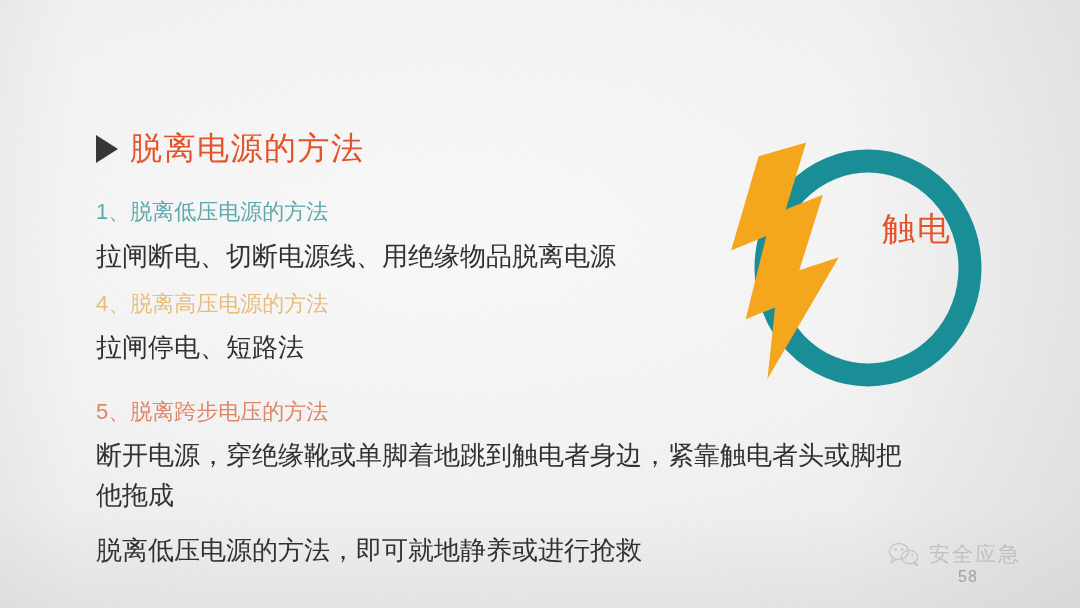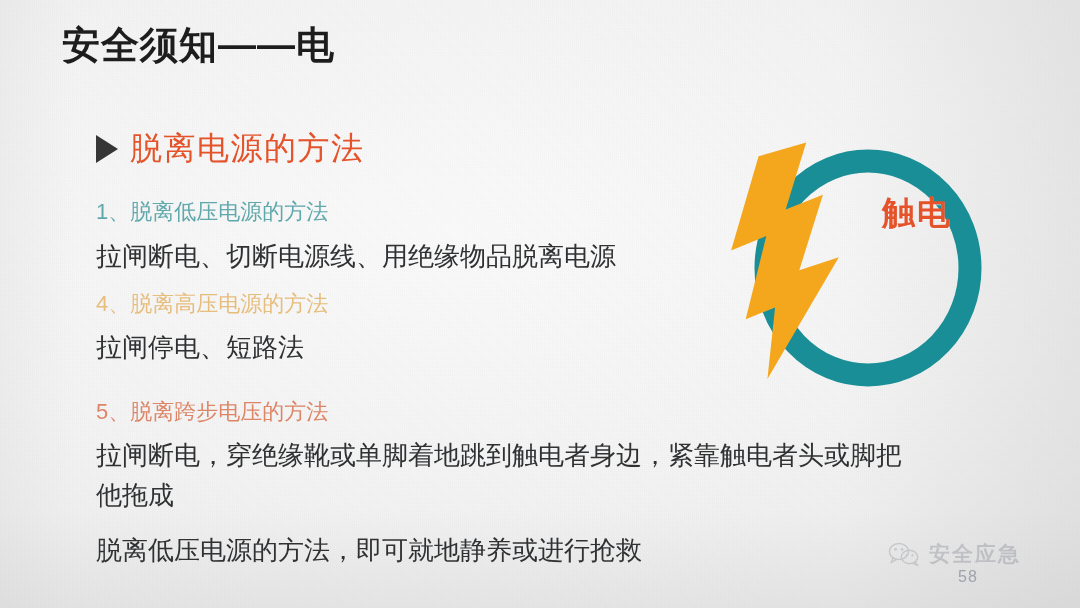--- a/index.html
+++ b/index.html
@@ -115,45 +115,45 @@
     left: 706px;
     top: 138px;
     width: 300px;
     height: 260px;
     z-index: 4;
   }
   #graphic svg { display: block; }
   .ring-label {
     position: absolute;
     left: 152px;
-    top: 56px;
+    top: 72px;
     width: 118px;
     text-align: center;
     font-size: 33px;
-    font-weight: bold;
+    font-weight: normal;
     color: #e4532a;
     line-height: 1.16;
     letter-spacing: 2px;
     text-shadow: 0 1px 0 rgba(255,255,255,0.55);
   }
 
   
   #watermark {
     position: absolute;
     left: 888px;
     top: 540px;
     display: flex;
     align-items: center;
     gap: 9px;
     opacity: 0.42;
     z-index: 5;
   }
   #watermark .wm-text {
     font-size: 21px;
-    font-weight: bold;
+    font-weight: normal;
     color: #8f949c;
     letter-spacing: 2px;
     white-space: nowrap;
   }
   #page-number {
     position: absolute;
     left: 958px;
     top: 568px;
     font-size: 16px;
     color: #9fa3aa;
@@ -162,39 +162,38 @@
   }
 </style>
 </head>
 <body>
 
 <div id="slide">
 
   <div id="grain"></div>
   <div id="vignette"></div>
 
-  <div id="slide-title">安全须知——电</div>
 
   <div id="content">
 
     <div class="heading-row">
       <span class="tri-bullet"></span>
       <span class="section-heading">脱离电源的方法</span>
     </div>
 
     <div class="item-label c-teal">1、脱离低压电源的方法</div>
     <div class="item-body">拉闸断电、切断电源线、用绝缘物品脱离电源</div>
 
     <div class="item-label c-gold">4、脱离高压电源的方法</div>
     <div class="item-body">拉闸停电、短路法</div>
 
     <div class="spacer-md"></div>
 
     <div class="item-label c-salmon">5、脱离跨步电压的方法</div>
-    <div class="item-body wrap">拉闸断电，穿绝缘靴或单脚着地跳到触电者身边，紧靠触电者头或脚把他拖成</div>
+    <div class="item-body wrap">断开电源，穿绝缘靴或单脚着地跳到触电者身边，紧靠触电者头或脚把他拖成</div>
     <div class="item-body wrap">脱离低压电源的方法，即可就地静养或进行抢救</div>
   </div>
 
   <div id="graphic">
     <svg width="300" height="260" viewBox="0 0 300 260">
 
       <ellipse cx="162" cy="130" rx="102" ry="107" fill="none" stroke="#1a8e96" stroke-width="23"></ellipse>
 
       <polygon points="46,18 8,108 44,98 14,178 44,170 28,240 112,128 72,136 104,64 66,74 94,10" fill="#f4a71d" transform="translate(18,-2) rotate(-7 60 120) scale(1.02,1.0)"></polygon>
     </svg>

